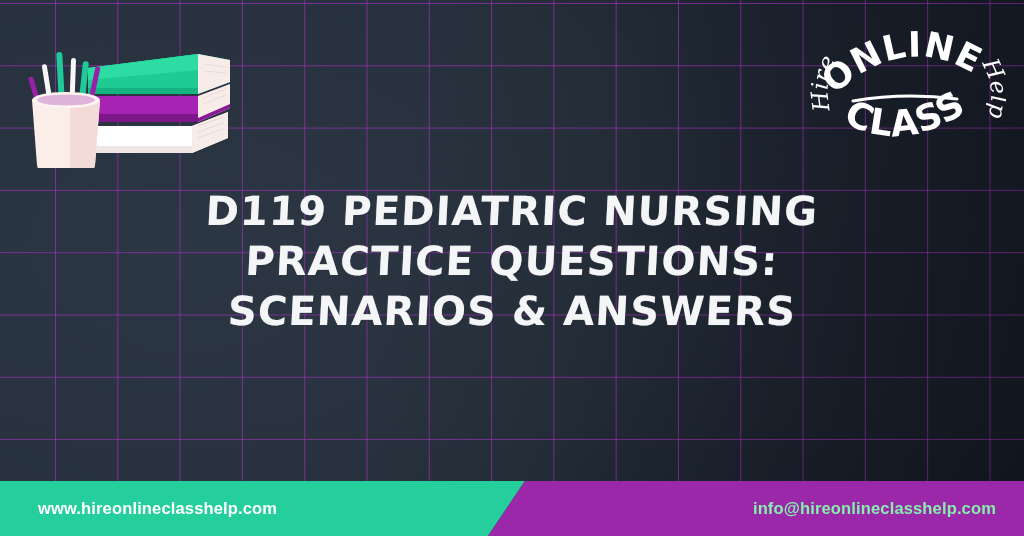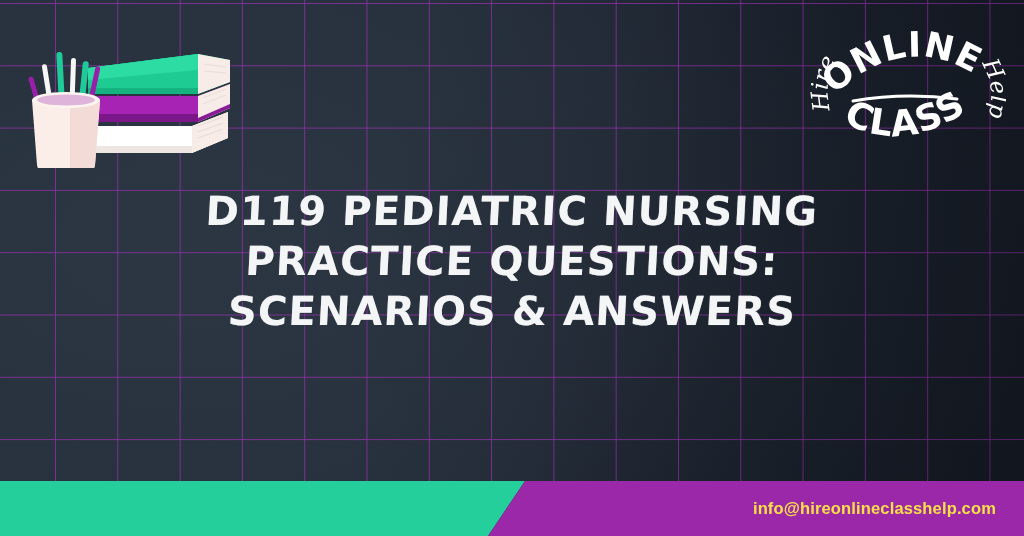--- a/index.html
+++ b/index.html
@@ -98,21 +98,21 @@
     display:flex; align-items:center;
     font-size:16.5px; font-weight:bold;
     color:#ffffff;
     letter-spacing:0.15px;
   }
   .footer-mail {
     position:absolute;
     right:28px; top:0; height:55px;
     display:flex; align-items:center;
     font-size:16.5px; font-weight:bold;
-    color:#fde047;
+    color:#86efac;
     letter-spacing:0.15px;
   }
 </style>
 </head>
 <body>
 
 <div class="banner">
 
   <div class="bg-base"></div>
   <div class="bg-vignette"></div>
@@ -209,16 +209,17 @@
 
   <div class="headline">
     <span class="line">D119 Pediatric Nursing</span>
     <span class="line">Practice Questions:</span>
     <span class="line">Scenarios &amp; Answers</span>
   </div>
 
   <div class="footer">
     <div class="footer-teal"></div>
     <div class="footer-purple"></div>
+    <div class="footer-site">www.hireonlineclasshelp.com</div>
     <div class="footer-mail">info@hireonlineclasshelp.com</div>
   </div>
 
 </div>
 
 </body></html>

